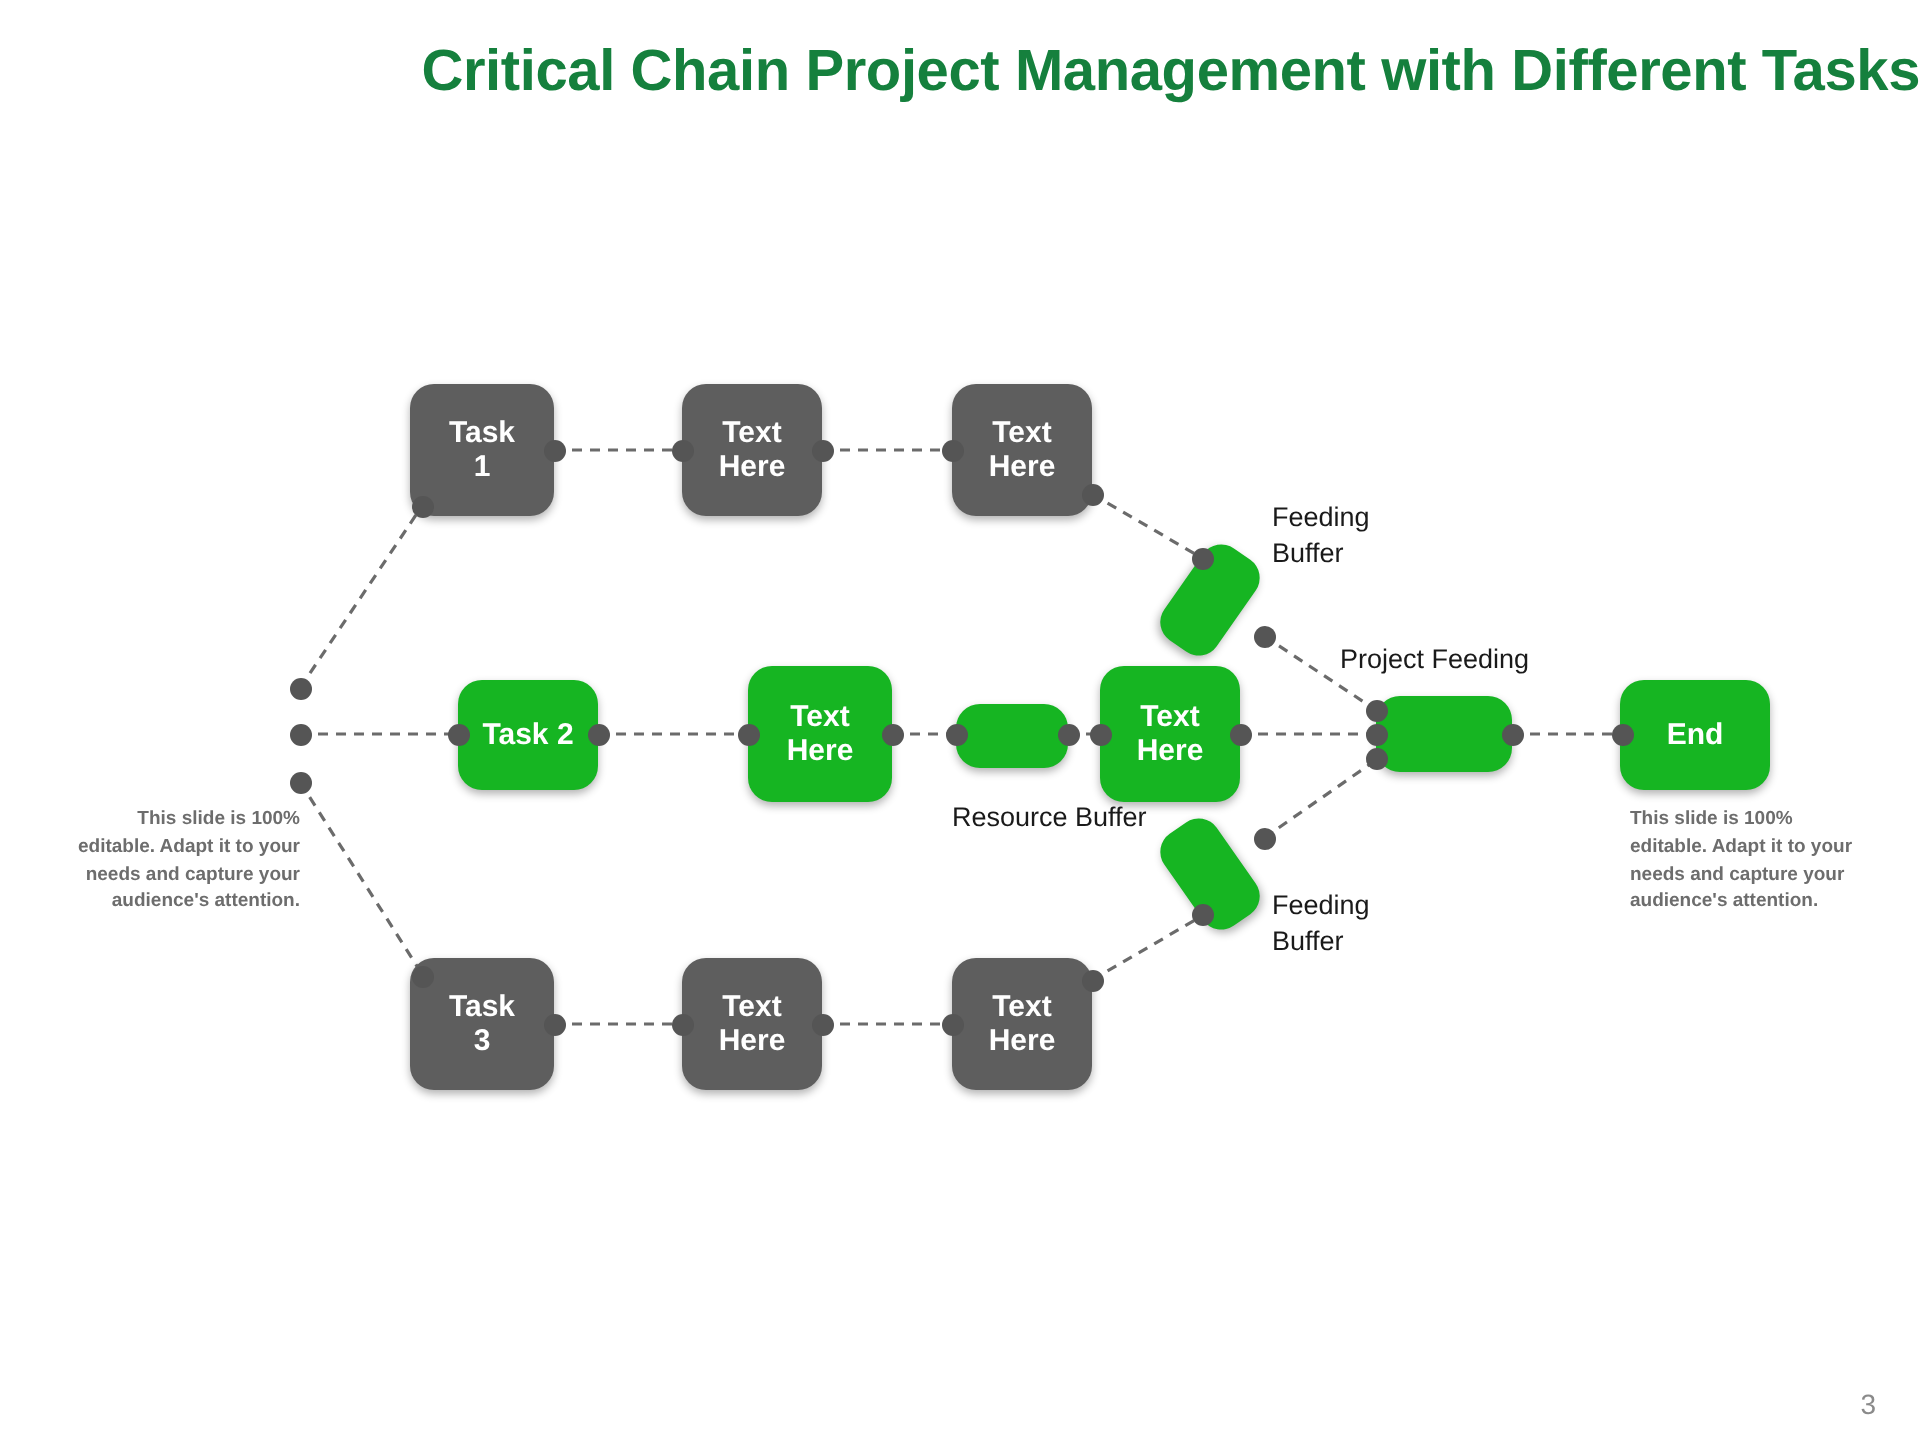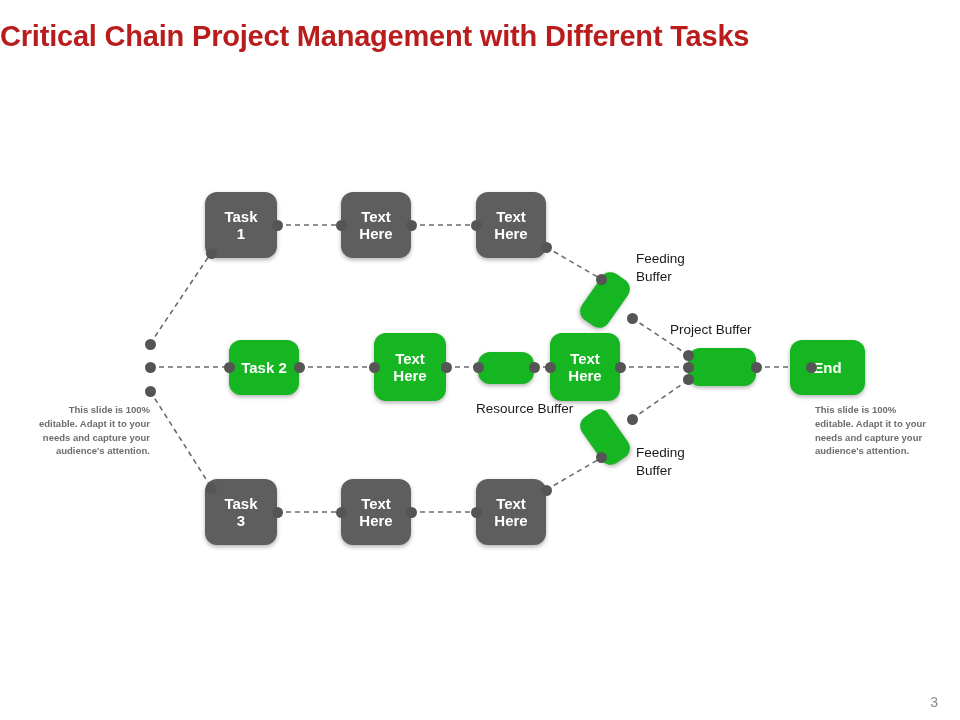--- a/index.html
+++ b/index.html
@@ -19,25 +19,25 @@
     background: #ffffff;
     overflow: hidden;
   }
 
   
   #slide-title {
     position: absolute;
     left: 0;
     top: 20px;
     width: 960px;
-    text-align: left;
+    text-align: right;
     font-size: 29px;
     font-weight: bold;
     letter-spacing: -0.2px;
-    color: #b91c1c;
+    color: #15803d;
     white-space: nowrap;
   }
 
   
   #diagram {
     position: absolute;
     left: 0;
     top: 0;
     width: 960px;
     height: 576px;
@@ -217,23 +217,23 @@
     <div class="dot" style="left:545px; top:362px;"></div>
     <div class="dot" style="left:615px; top:362px;"></div>
 
     <div class="node green" style="left:688px; top:348px; width:68px; height:38px;">
       <span class="label"></span>
     </div>
     <div class="dot" style="left:683px; top:350px;"></div>
     <div class="dot" style="left:683px; top:362px;"></div>
     <div class="dot" style="left:683px; top:374px;"></div>
     <div class="dot" style="left:751px; top:362px;"></div>
-    <div class="caption" style="left:670px; top:321px;">Project Buffer</div>
-
-    <div class="node green" style="left:790px; top:340px; width:75px; height:55px;">
+    <div class="caption" style="left:670px; top:321px;">Project Feeding</div>
+
+    <div class="node green" style="left:810px; top:340px; width:75px; height:55px;">
       <span class="label">End</span>
     </div>
     <div class="dot" style="left:806px; top:362px;"></div>
 
     <div class="node green rot-up" style="left:589px; top:409px; width:32px; height:56px;">
       <span class="label"></span>
     </div>
     <div class="dot" style="left:627px; top:414px;"></div>
     <div class="dot" style="left:596px; top:452px;"></div>
     <div class="caption" style="left:636px; top:444px;">Feeding

